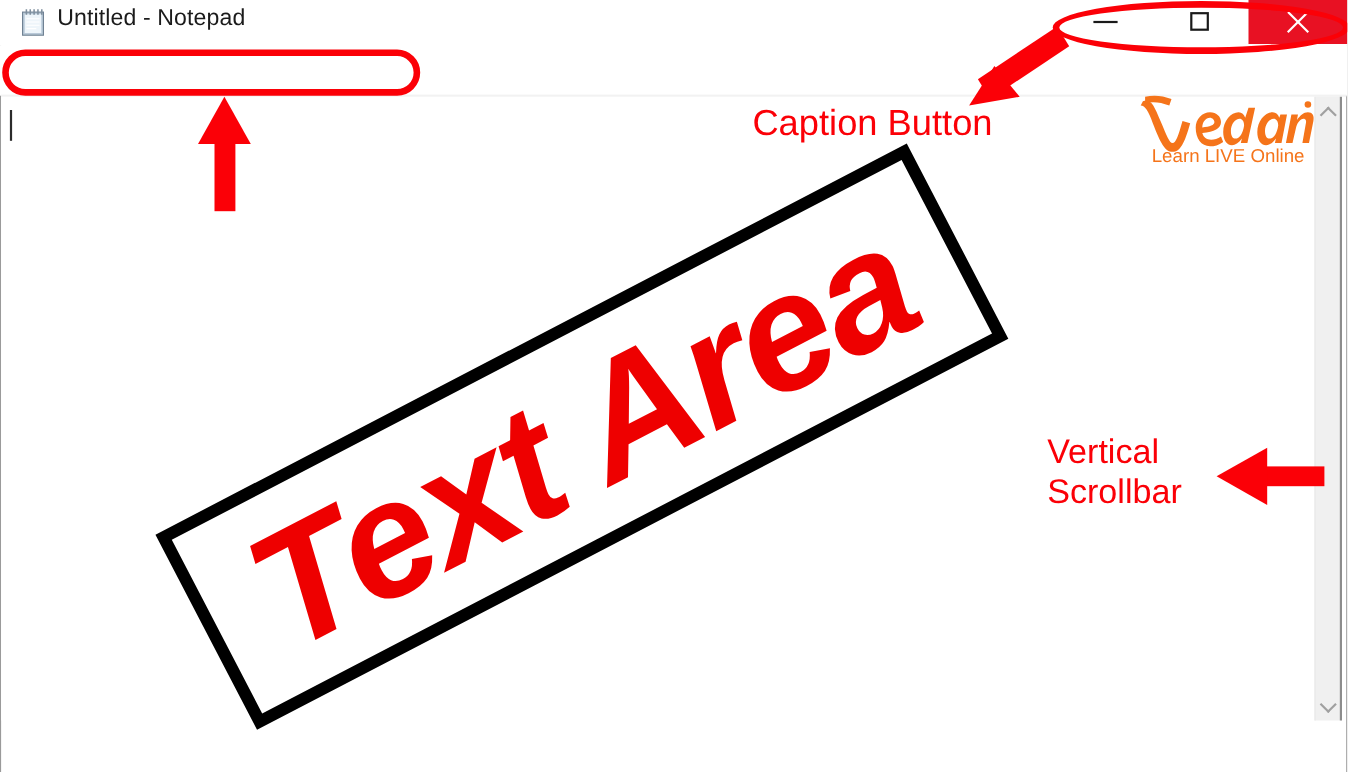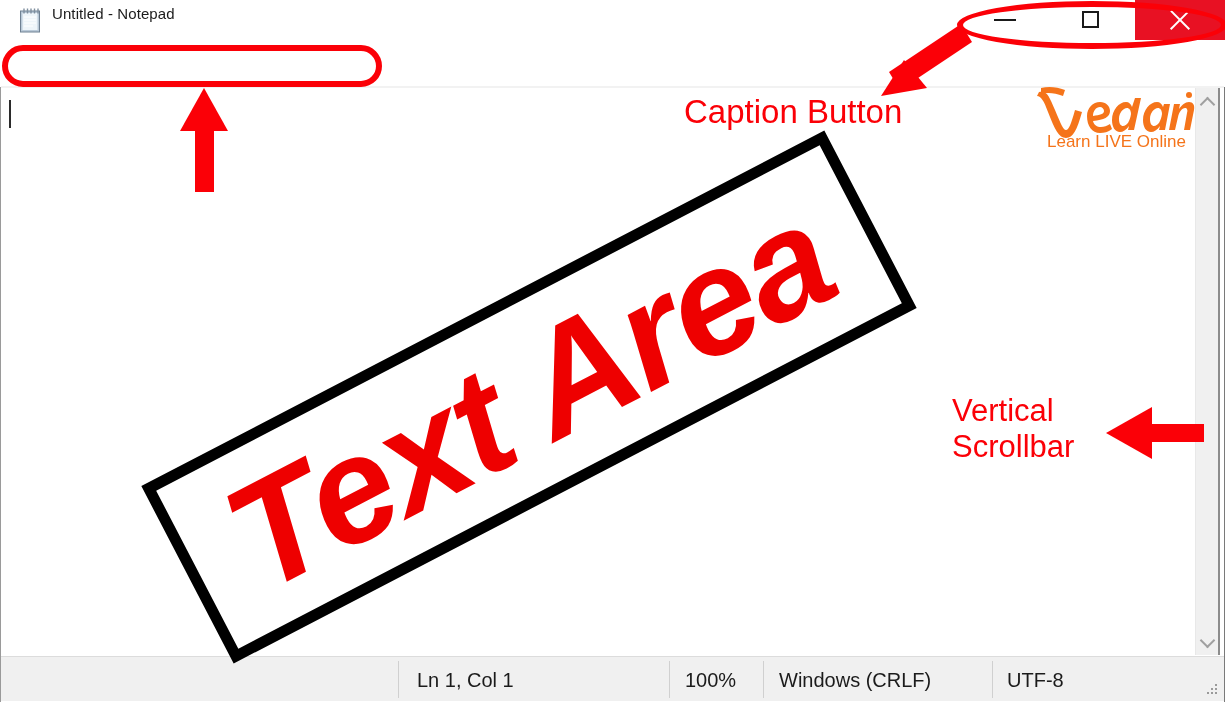--- a/index.html
+++ b/index.html
@@ -41,21 +41,21 @@
     background: #ffffff;
   }
   #title-icon {
     position: absolute;
     left: 18px; top: 7px;
     width: 26px; height: 27px;
   }
   #title-text {
     position: absolute;
     left: 52px; top: 5px;
-    font-size: 15px;
+    font-size: 21px;
     color: #1b1b1b;
     letter-spacing: .1px;
     white-space: nowrap;
   }
   .caption-btn {
     position: absolute;
     top: 0;
     height: 40px;
     width: 90px;
     background: transparent;
@@ -362,40 +362,20 @@
   <div id="vscroll">
     <div class="scroll-arrow" id="vscroll-up">
       <span class="chev"></span>
     </div>
     <div class="scroll-arrow" id="vscroll-down">
       <span class="chev"></span>
     </div>
   </div>
   <div id="vscroll-border-right"></div>
 
-  <div id="statusbar">
-    <div class="status-div" id="div-1"></div>
-    <div class="status-div" id="div-2"></div>
-    <div class="status-div" id="div-3"></div>
-    <div class="status-div" id="div-4"></div>
-
-    <div class="status-cell" id="status-lncol">Ln 1, Col 1</div>
-    <div class="status-cell" id="status-zoom">100%</div>
-    <div class="status-cell" id="status-eol">Windows (CRLF)</div>
-    <div class="status-cell" id="status-enc">UTF-8</div>
-
-    <div id="resize-grip">
-      <span class="grip-dot" style="left:9px; top:1px;"></span>
-      <span class="grip-dot" style="left:5px; top:5px;"></span>
-      <span class="grip-dot" style="left:9px; top:5px;"></span>
-      <span class="grip-dot" style="left:1px; top:9px;"></span>
-      <span class="grip-dot" style="left:5px; top:9px;"></span>
-      <span class="grip-dot" style="left:9px; top:9px;"></span>
-    </div>
-  </div>
 
   <div id="vedantu-logo">
     <svg width="160" height="60" viewBox="0 0 160 60">
       <g fill="#f5741a">
         <path d="M4 6 C12 4 14 10 20 24 C26 38 28 44 31 44 C34 44 36 38 40 24 L47 26 C42 44 38 52 31 52 C24 52 20 44 13 26 C9 15 6 10 2 10 Z"></path>
         <path d="M6 2 C14 0 22 1 30 4 L28 10 C20 7 13 6 6 8 Z"></path>
         <path d="M52 30 C52 22 58 16 65 16 C71 16 75 20 75 25 C75 31 69 34 58 35 C59 39 62 41 66 41 C69 41 72 40 75 38 L77 43 C73 46 69 47 65 47 C57 47 52 40 52 30 Z M58 30 C65 29 69 28 69 25 C69 23 67 21 65 21 C61 21 58 25 58 30 Z"></path>
         <path d="M100 12 L106 12 L99 44 L93 44 L94 40 C91 44 88 46 85 46 C80 46 77 41 77 34 C77 24 84 16 91 16 C94 16 96 18 97 21 Z M84 33 C84 38 86 40 88 40 C92 40 95 35 96 28 C96 24 94 22 92 22 C88 22 84 27 84 33 Z"></path>
         <path d="M129 18 L135 18 L130 44 L124 44 L125 40 C122 44 119 46 116 46 C111 46 108 41 108 34 C108 24 115 16 122 16 C125 16 127 18 128 21 Z M115 33 C115 38 117 40 119 40 C123 40 126 35 127 28 C127 24 125 22 123 22 C119 22 115 27 115 33 Z"></path>
         <path d="M139 18 L145 18 L144 23 C147 19 150 16 154 16 C158 16 160 19 159 24 L155 44 L149 44 L152 27 C153 24 152 22 150 22 C147 22 144 26 143 31 L140 44 L134 44 Z"></path>

